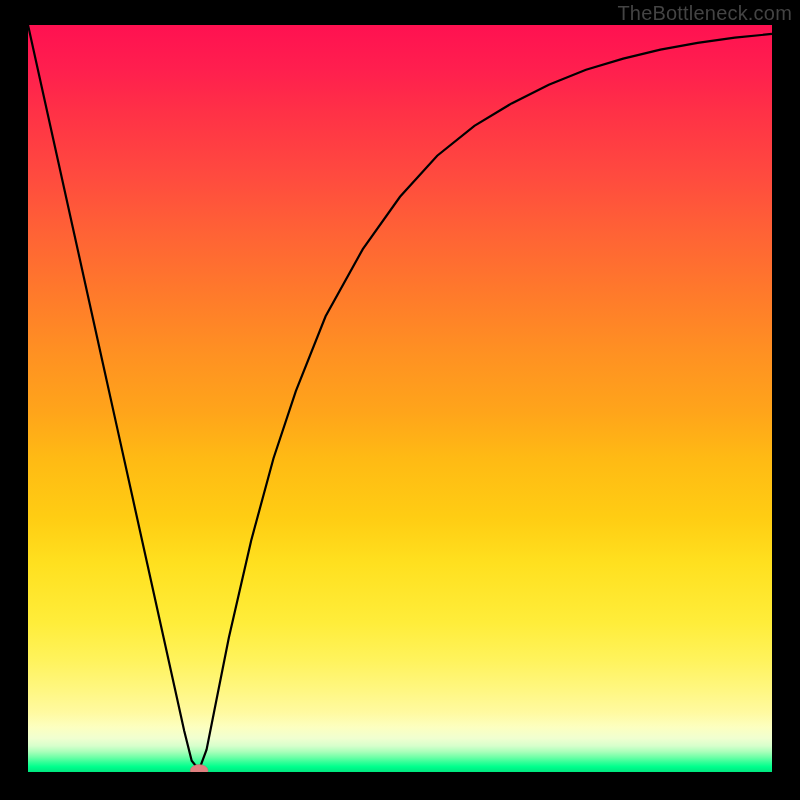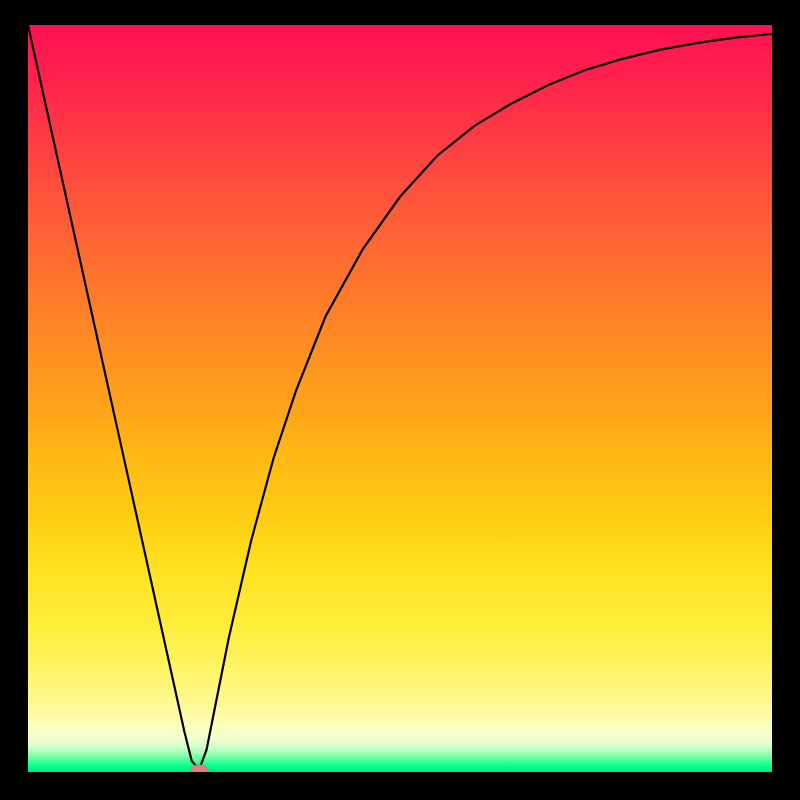--- a/index.html
+++ b/index.html
@@ -71,13 +71,14 @@
 </head>
 <body>
 
 <div class="frame">
   <div class="plot-area">
     <svg viewBox="0 0 744 747" preserveAspectRatio="none">
       <path fill="none" stroke="#000000" stroke-width="2.2" d="M0.00 0.00 L14.88 67.23 L29.76 134.46 L44.64 201.69 L59.52 268.92 L74.40 336.15 L89.28 403.38 L104.16 470.61 L119.04 537.84 L133.92 605.07 L148.80 672.30 L156.24 705.91 L163.68 735.79 L171.12 744.76 L178.56 724.59 L186.00 687.24 L200.88 612.54 L223.20 515.43 L245.52 433.26 L267.84 366.03 L297.60 291.33 L334.80 224.10 L372.00 171.81 L409.20 130.73 L446.40 100.85 L483.60 78.43 L520.80 59.76 L558.00 44.82 L595.20 33.62 L632.40 24.65 L669.60 17.93 L706.80 12.70 L744.00 8.96"></path>
       <ellipse cx="171.12" cy="745.51" rx="8.93" ry="5.98" fill="#e08080" stroke="#c07070" stroke-width="0.5"></ellipse>
     </svg>
   </div>
+  <div class="watermark">TheBottleneck.com</div>
 </div>
 
 </body></html>

